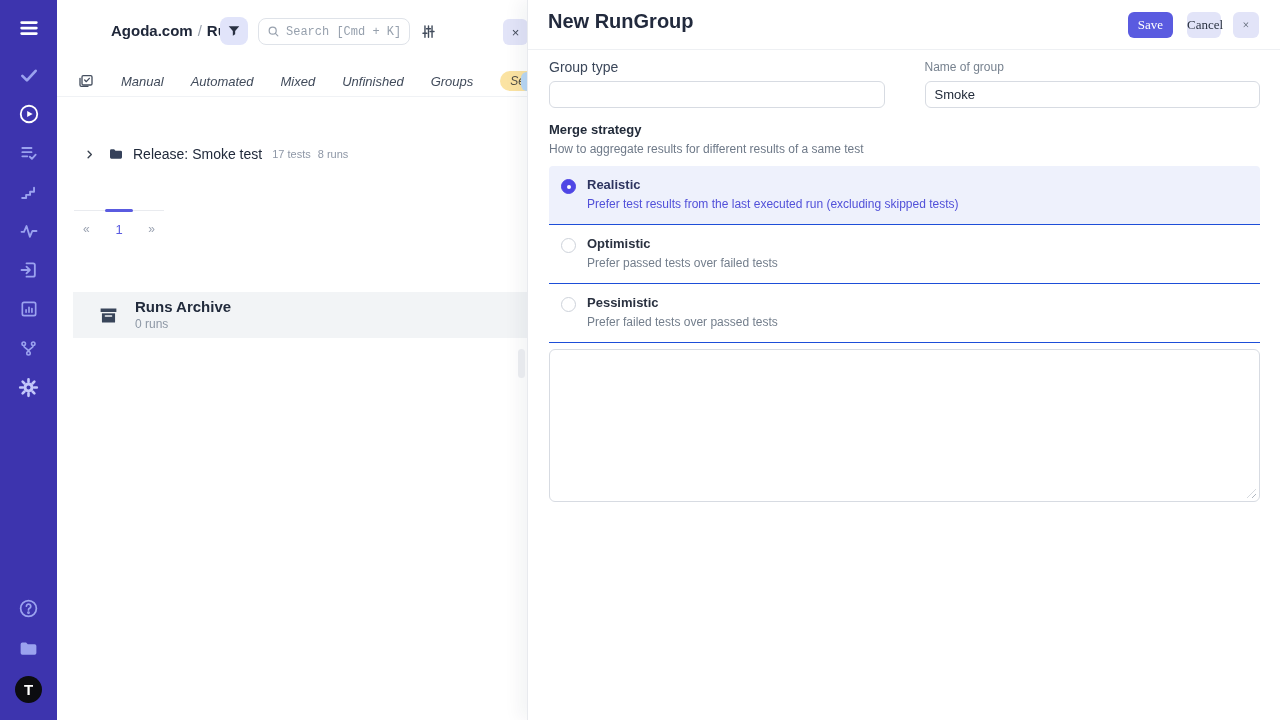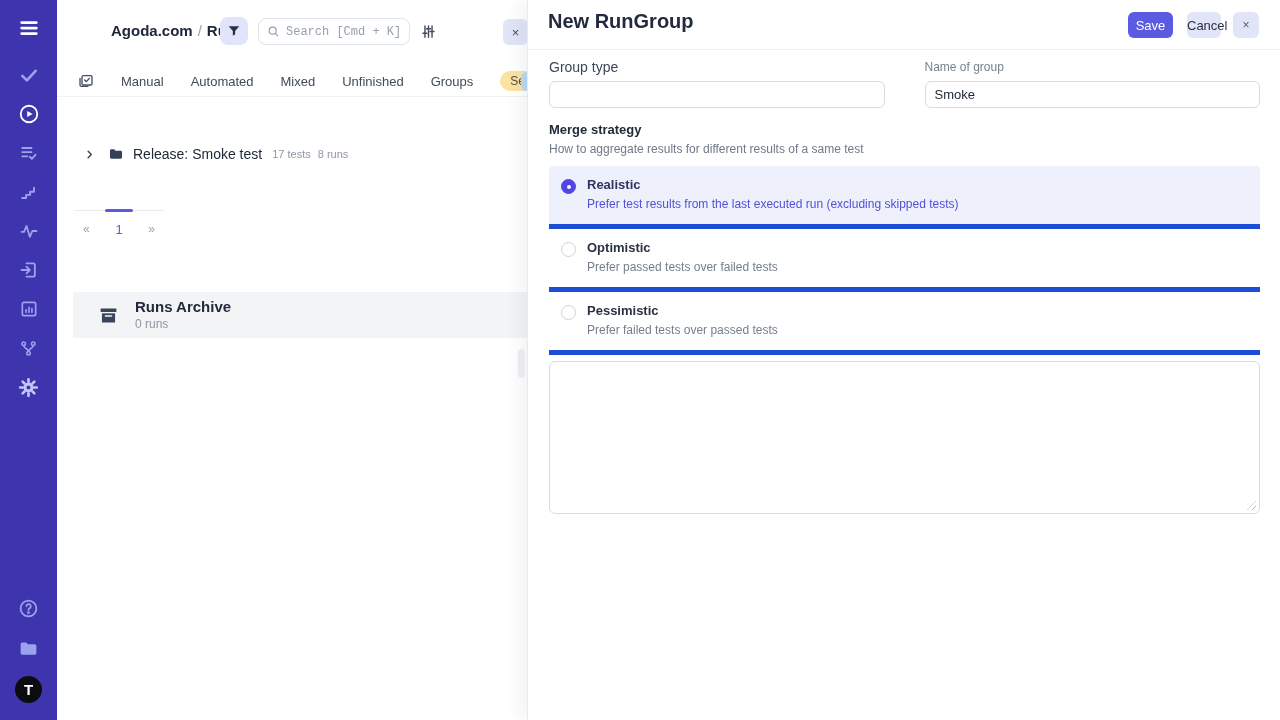--- a/index.html
+++ b/index.html
@@ -35,21 +35,21 @@
   .search-box input { border:none; outline:none; width:100%; font-size:12px;
                       font-family:Liberation Mono, monospace; color:#701a75; background:transparent; }
   .search-box input::placeholder { color:#96a0ad; }
   .sliders-btn { position:absolute; left:363px; top:23px; width:17px; height:17px; border:none;
                  background:transparent; color:#424c5c; cursor:pointer; padding:0; }
   .close-left { position:absolute; left:446px; top:19px; width:25px; height:26px; border:none;
                 background:#e2e4f8; border-radius:6px; color:#434b5b; font-size:13px; cursor:pointer; }
 
   .tabs-row { position:absolute; left:0; right:0; top:66px; height:31px;
               border-bottom:1px solid #f0f2f5; display:flex; align-items:center;
-              padding-left:21px; gap:27px; }
+              padding-left:21px; gap:27px;font-style:italic; }
   .tabs-row .bulkcheck { color:#454f5f; display:flex; }
   .tab { font-size:13px; color:#414b5b; font-weight:500; cursor:pointer; white-space:nowrap; }
   .pill-severity { font-size:12px; color:#524f46; background:#fbe3a2; border-radius:10px;
                    padding:3px 10px; cursor:pointer; }
   .pill-cut { position:absolute; right:0; top:6px; width:6px; height:19px;
               background:#b9d8f6; border-radius:10px 0 0 10px; }
 
   .tree-row { position:absolute; left:0; top:144px; height:20px; display:flex;
               align-items:center; cursor:pointer; }
   .tree-chevron { margin-left:27px; color:#39424f; display:flex; }
@@ -76,39 +76,39 @@
   .drag-handle { position:absolute; left:518px; top:349px; width:7px; height:29px;
                  background:#e7e9ed; border-radius:4px; z-index:4; cursor:col-resize; }
 
   
   .right-panel { position:absolute; left:527px; top:0; width:753px; height:720px; background:#fff;
                  z-index:2; border-left:1px solid #e8eaee; box-shadow:-8px 0 16px rgba(25,30,50,.05); }
   .panel-header { position:absolute; top:0; left:0; right:0; height:50px; border-bottom:1px solid #eef0f3; }
   .panel-title { position:absolute; left:20px; top:10px; font-size:20px; font-weight:700; color:#222a3d; }
   .header-btns { position:absolute; right:21px; top:12px; display:flex; align-items:center; }
   .btn { height:26px; border:none; border-radius:6px; font-size:13px;
-         font-family:Liberation Sans, sans-serif; cursor:pointer; }
+         font-family:Liberation Serif, serif; cursor:pointer; }
   .btn-save { width:45px; background:#5a5be0; color:#fff; }
   .btn-cancel { width:34px; margin-left:14px; background:#e2e4f8; color:#2b3342; }
   .btn-x { width:26px; margin-left:12px; background:#e2e4f8; color:#565f6e; font-size:12px; }
 
   .panel-body { position:absolute; top:50px; left:21px; right:20px; }
   .form-grid { display:grid; grid-template-columns:1fr 1fr; column-gap:40px; margin-top:9px; }
   .field { display:flex; flex-direction:column; justify-content:flex-end; }
   .lbl-lg { font-size:14px; color:#3b475a; margin-bottom:6px; }
   .lbl-sm { font-size:12px; color:#77828f; margin-bottom:7px; }
   .text-input { height:27px; border:1px solid #d7dbe2; border-radius:6px; padding:0 9px;
                 font-size:13px; font-family:"Liberation Sans",sans-serif; color:#222b3a;
                 outline:none; width:100%; }
 
   .merge-label { margin-top:14px; font-size:13px; font-weight:700; color:#222b3a; }
   .merge-hint { margin-top:5px; font-size:12px; color:#6e7988; }
 
   .options { margin-top:10px; }
-  .option { display:flex; gap:11px; padding:11px 12px 13px 12px; border-bottom:5px solid #1d4ed8;
+  .option { display:flex; gap:11px; padding:11px 12px 13px 12px; border-bottom:1px solid #1d4ed8;
             cursor:pointer; background:#fff; }
   .option.selected { background:#eef1fc; border-radius:4px 4px 0 0; }
   .radio { width:15px; height:15px; border-radius:50%; border:1px solid #cdd2da;
            background:#fff; margin-top:2px; flex:none; position:relative; cursor:pointer; }
   .radio.checked { background:#4f46e5; border-color:#4f46e5; }
   .radio.checked::after { content:""; position:absolute; left:4.5px; top:4.5px; width:4px; height:4px;
                           border-radius:50%; background:#fff; }
   .option-title { font-size:13px; font-weight:600; color:#2a3140; }
   .option.selected .option-title { color:#2e3560; }
   .option-desc { font-size:12px; color:#737e8c; margin-top:5px; }

